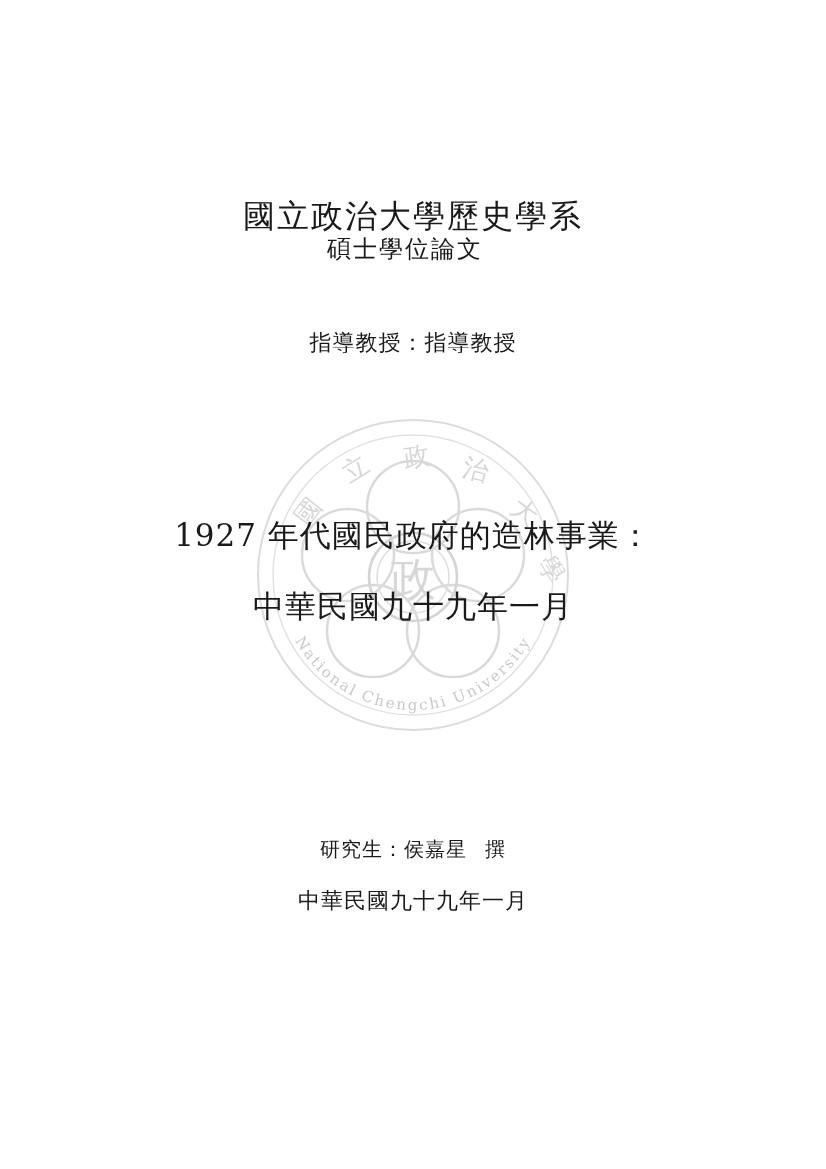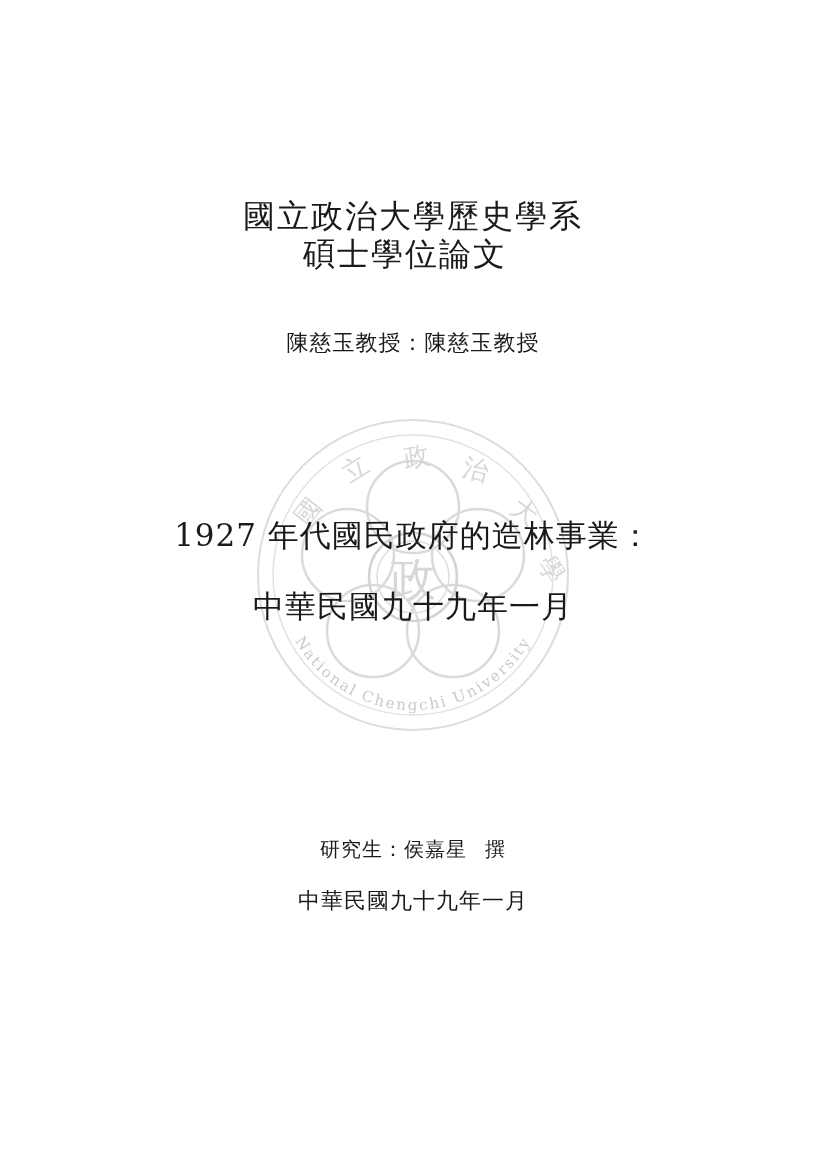--- a/index.html
+++ b/index.html
@@ -57,21 +57,21 @@
     letter-spacing: 2px;
     line-height: 1.3;
     font-weight: 500;
     margin-top: 36px;
   }
   .dept-line-2 {
     position: absolute;
     top: 234px;
     left: 0;
     right: 16px;
-    font-size: 32px;
+    font-size: 24px;
     letter-spacing: 2px;
     line-height: 1.3;
     font-weight: 500;
   }
   .advisor {
     position: absolute;
     top: 328px;
     left: 0;
     right: 0;
     font-size: 22px;
@@ -170,21 +170,21 @@
       </text>
     </svg>
   </div>
 
   <div class="content">
 
     <div class="dept-line-1">國立政治大學歷史學系</div>
 
     <div class="dept-line-2">碩士學位論文</div>
 
-    <div class="advisor">陳慈玉教授：陳慈玉教授</div>
+    <div class="advisor">指導教授：指導教授</div>
 
     <div class="title-line-1">1927 年代國民政府的造林事業：</div>
 
     <div class="title-line-2">中華民國九十九年一月</div>
 
     <div class="author">
       <span>研究生：侯嘉星</span><span class="gap"></span><span>撰</span>
     </div>
 
     <div class="date">中華民國九十九年一月</div>

